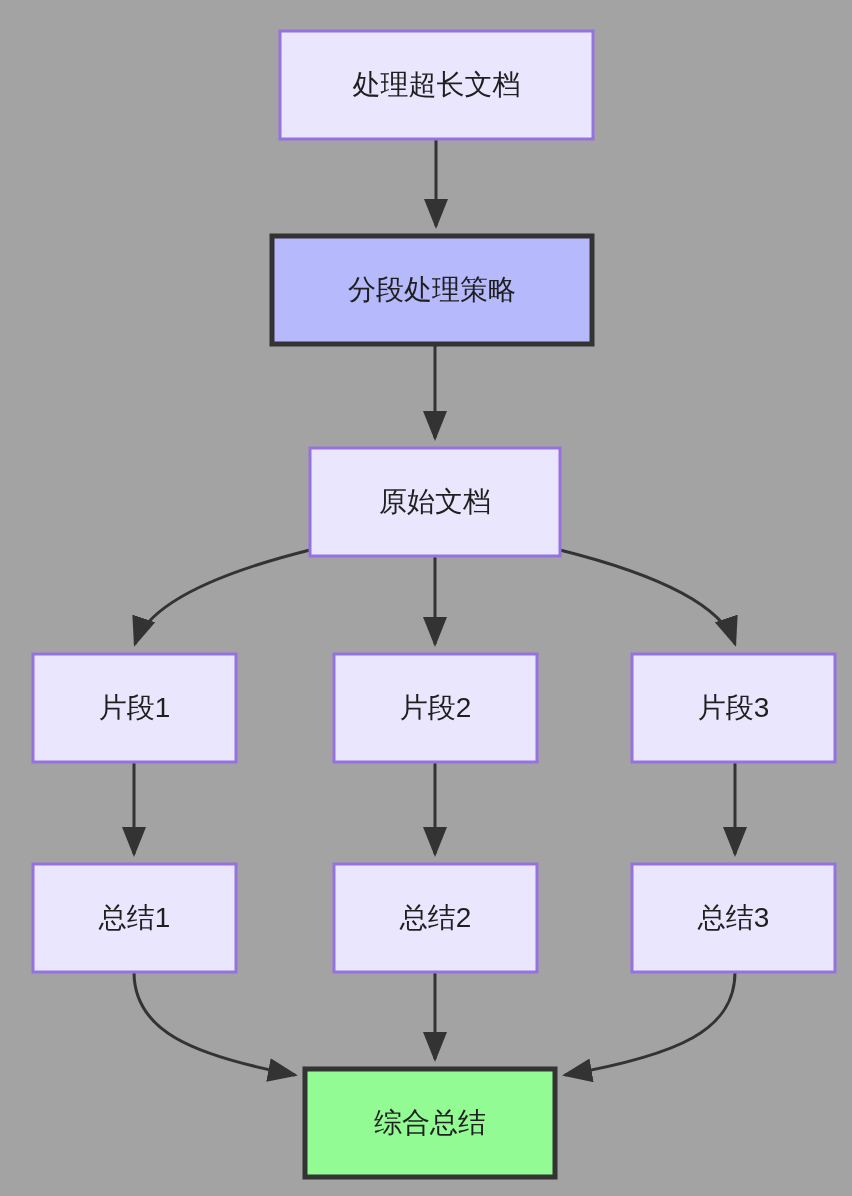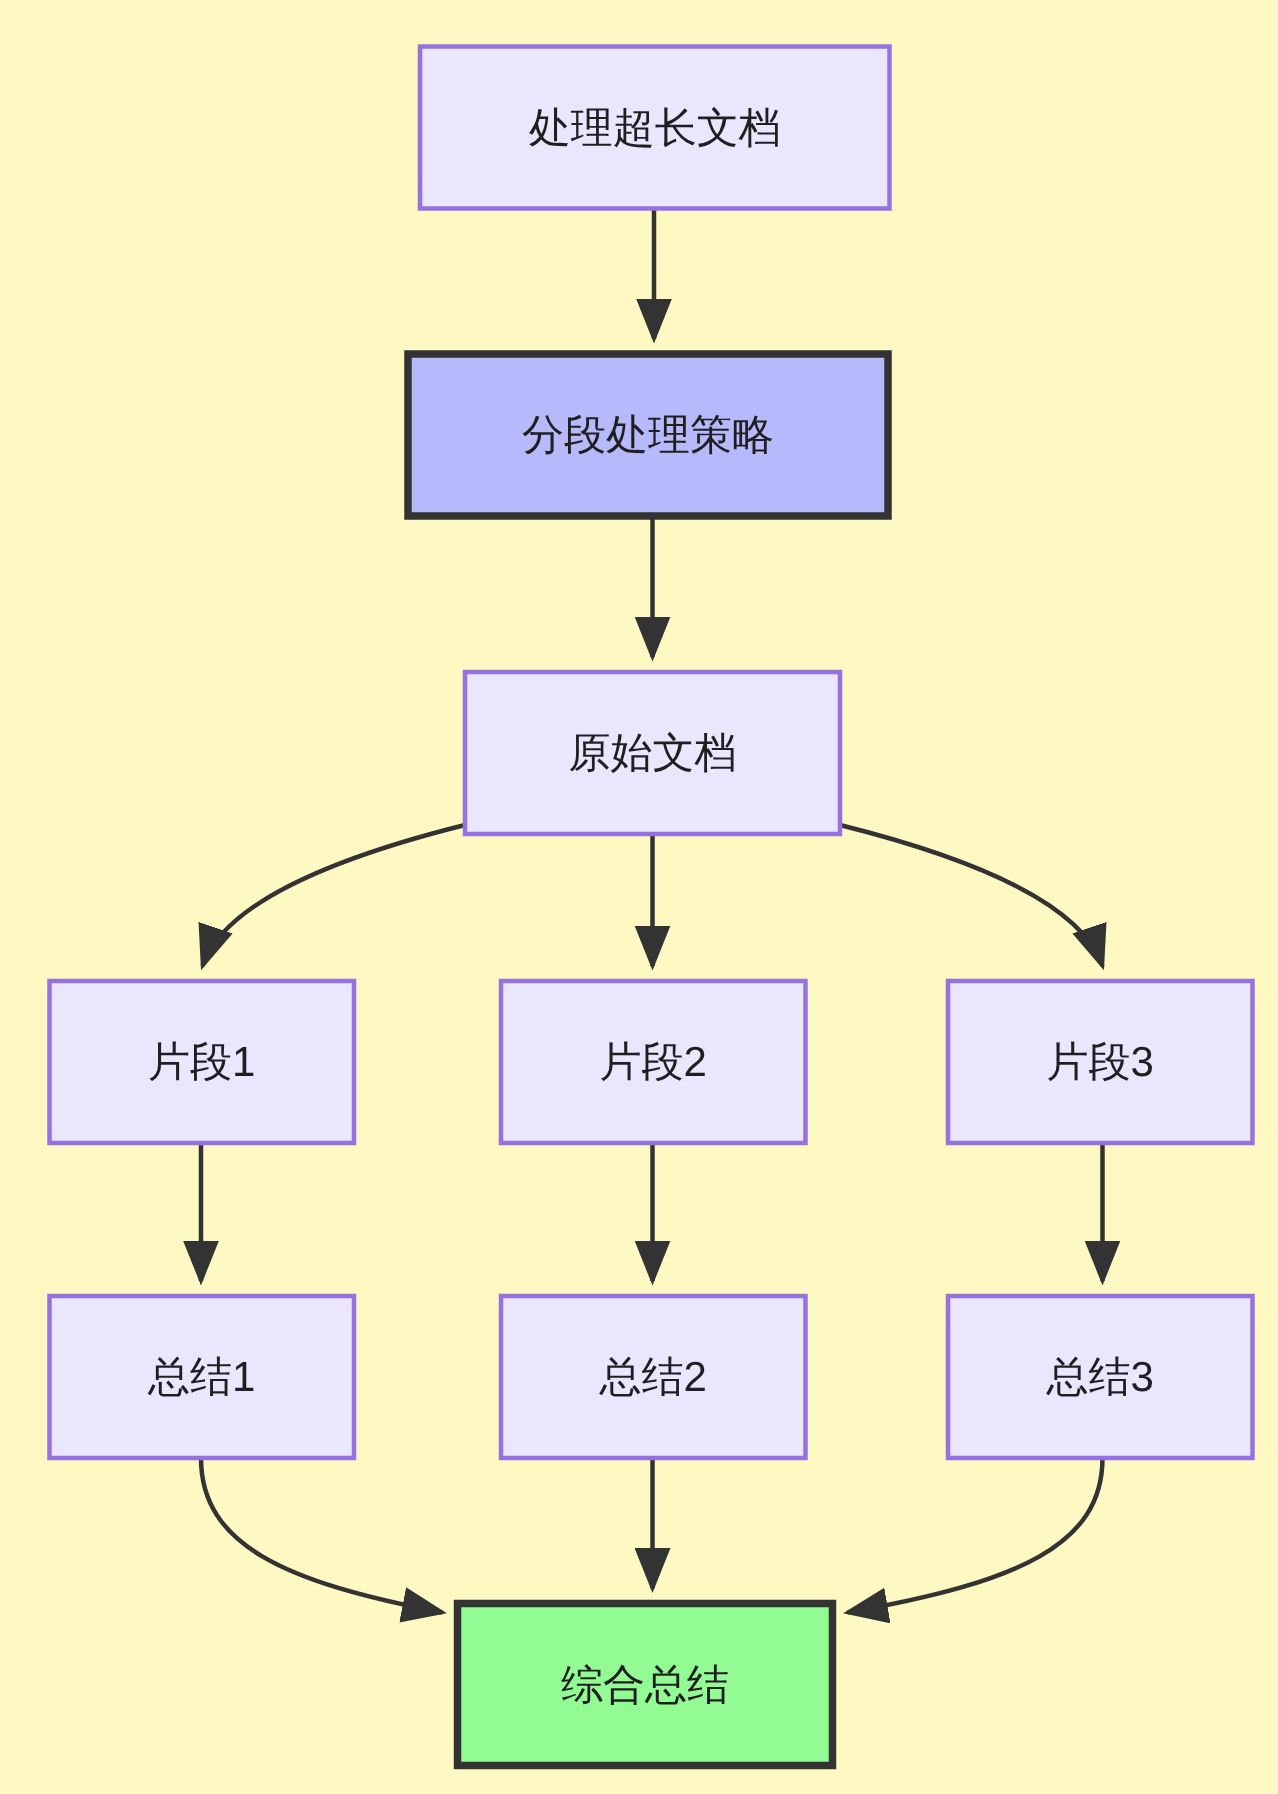--- a/index.html
+++ b/index.html
@@ -11,21 +11,21 @@
   body {
     width: 852px;
     height: 1196px;
     font-family: "Liberation Sans", "DejaVu Sans", sans-serif;
     overflow: hidden;
   }
   #flowchart-root {
     position: relative;
     width: 852px;
     height: 1196px;
-    background: #fef9c3;
+    background: #a3a3a3;
   }
   svg#flow-svg {
     position: absolute;
     top: 0;
     left: 0;
     width: 852px;
     height: 1196px;
     display: block;
   }
   .edge-path {

